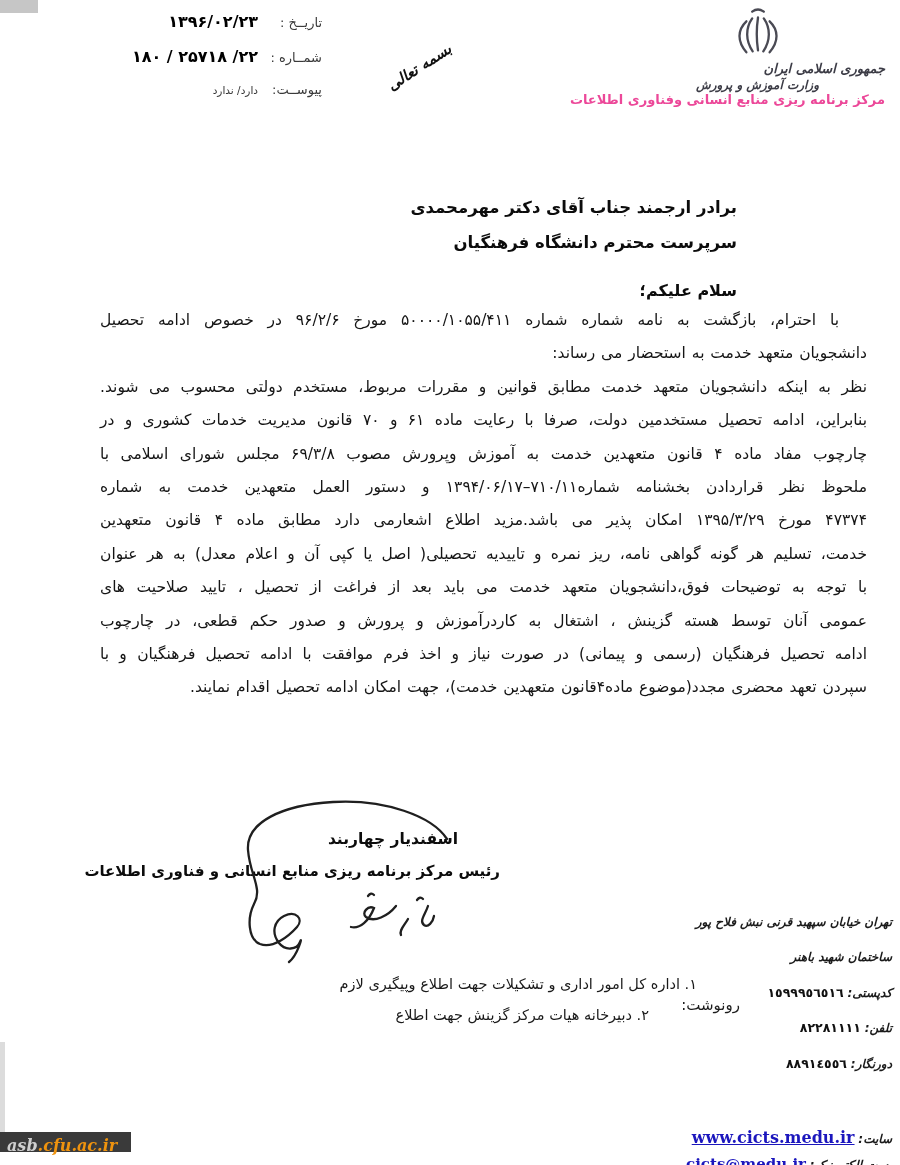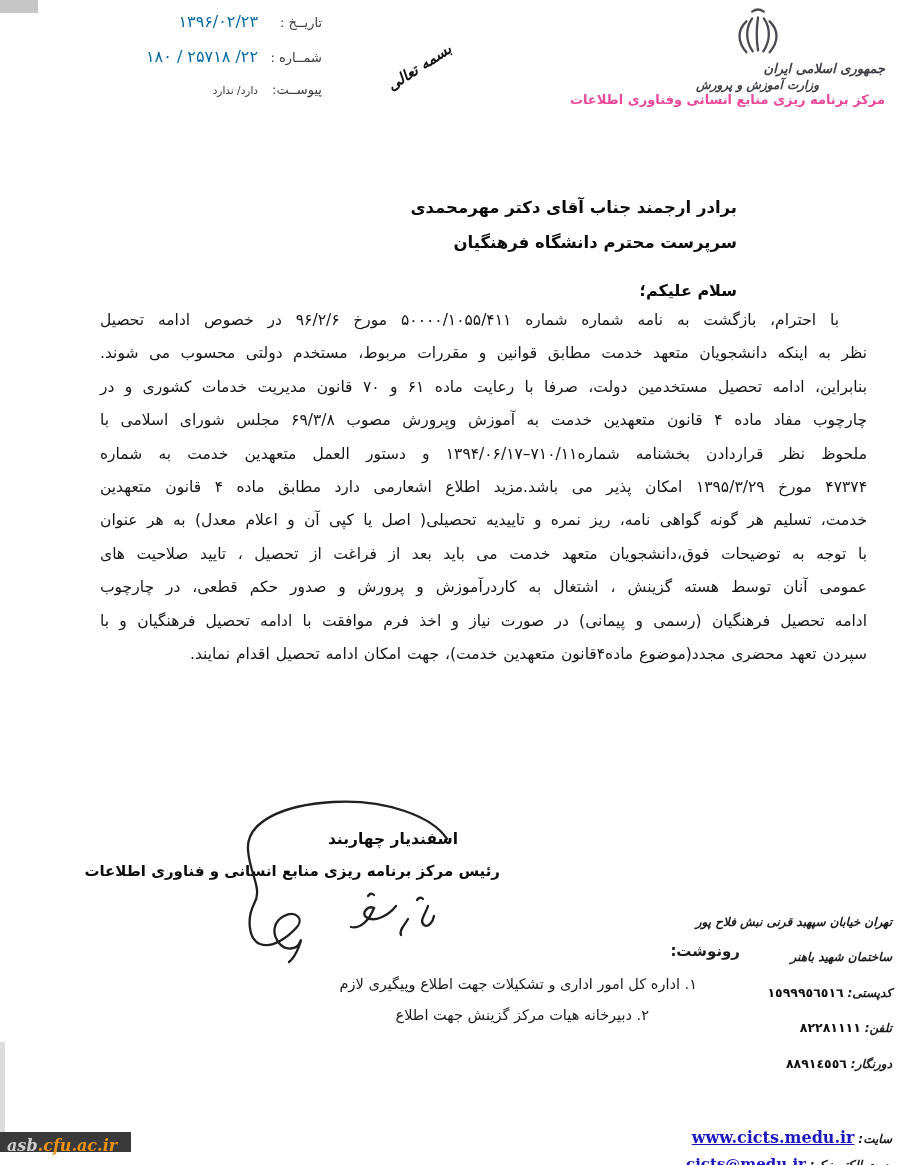--- a/index.html
+++ b/index.html
@@ -9,21 +9,21 @@
     font-family:"DejaVu Sans",sans-serif;color:#1c1c1c;
   }
   
   .corner-tl{position:absolute;left:0;top:0;width:38px;height:13px;background:#c6c6c6;}
   .edge-left{position:absolute;left:0;top:1042px;width:5px;height:91px;background:#dcdcdc;}
 
   
   .hdr-left{position:absolute;right:578px;top:12px;direction:rtl;text-align:right;}
   .meta-row{display:flex;flex-direction:row;align-items:baseline;margin-bottom:16px;}
   .meta-label{font-size:13px;color:#3a3a3a;width:64px;letter-spacing:.5px;}
-  .meta-value{font-weight:normal;font-size:16px;color:#0369a1;white-space:nowrap;}
+  .meta-value{font-weight:bold;font-size:16px;color:#000000;white-space:nowrap;}
   .meta-value.small{font-weight:normal;font-size:10.5px;color:#333;}
 
   
   .besmeh{
     position:absolute;left:383px;top:58px;font-size:15px;font-weight:bold;font-style:italic;
     transform:rotate(-33deg);transform-origin:center;color:#111;white-space:nowrap;
   }
 
   
   .hdr-right{position:absolute;right:15px;top:4px;width:255px;text-align:center;direction:rtl;}
@@ -46,21 +46,21 @@
   .indent{padding-right:28px;}
 
   
   .sig-name{position:absolute;left:318px;top:830px;width:150px;text-align:center;direction:rtl;
     font-weight:bold;font-size:15.5px;color:#0c0c0c;}
   .sig-title{position:absolute;left:178px;top:862px;width:322px;text-align:center;direction:rtl;
     font-weight:bold;font-size:15px;color:#0c0c0c;white-space:nowrap;}
   .sig-svg{position:absolute;left:170px;top:792px;}
 
   
-  .cc-label{position:absolute;right:160px;top:942px;direction:rtl;font-weight:bold;font-size:15px;}
+  .cc-label{position:absolute;right:160px;top:996px;direction:rtl;font-weight:normal;font-size:15px;}
   .cc-item{position:absolute;direction:rtl;font-size:14.5px;color:#1a1a1a;white-space:nowrap;}
   .cc-1{right:203px;top:976px;}
   .cc-2{right:251px;top:1007px;}
 
   
   .f-line{position:absolute;right:8px;direction:rtl;text-align:right;font-size:12px;color:#1a1a1a;white-space:nowrap;}
   .f-label{font-weight:bold;font-style:italic;font-size:12px;color:#1a1a1a;}
   .f-value{font-size:12.5px;font-weight:bold;color:#111;}
   .f-addr1{top:915px;font-style:italic;font-weight:bold;}
   .f-addr2{top:950px;font-style:italic;font-weight:bold;}
@@ -122,20 +122,21 @@
   </div>
 
   <div class="recipient">
     <div>برادر ارجمند جناب آقای دکتر مهرمحمدی</div>
     <div>سرپرست محترم دانشگاه فرهنگیان</div>
   </div>
   <div class="salutation">سلام علیکم؛</div>
 
   <div class="body">
     <div class="bline jline indent">با احترام، بازگشت به نامه شماره شماره ۵۰۰۰۰/۱۰۵۵/۴۱۱ مورخ ۹۶/۲/۶ در خصوص ادامه تحصیل</div>
+    <div class="bline">دانشجویان متعهد خدمت به استحضار می رساند:</div>
     <div class="bline jline">نظر به اینکه دانشجویان متعهد خدمت مطابق قوانین و مقررات مربوط، مستخدم دولتی محسوب می شوند.</div>
     <div class="bline jline">بنابراین، ادامه تحصیل مستخدمین دولت، صرفا با رعایت ماده ۶۱ و ۷۰ قانون مدیریت خدمات کشوری و در</div>
     <div class="bline jline">چارچوب مفاد ماده ۴ قانون متعهدین خدمت به آموزش وپرورش مصوب ۶۹/۳/۸ مجلس شورای اسلامی با</div>
     <div class="bline jline">ملحوظ نظر قراردادن بخشنامه شماره۷۱۰/۱۱–۱۳۹۴/۰۶/۱۷ و دستور العمل متعهدین خدمت به شماره</div>
     <div class="bline jline">۴۷۳۷۴ مورخ ۱۳۹۵/۳/۲۹ امکان پذیر می باشد.مزید اطلاع اشعارمی دارد مطابق ماده ۴ قانون متعهدین</div>
     <div class="bline jline">خدمت، تسلیم هر گونه گواهی نامه، ریز نمره و تاییدیه تحصیلی( اصل یا کپی آن و اعلام معدل) به هر عنوان</div>
     <div class="bline jline">با توجه به توضیحات فوق،دانشجویان متعهد خدمت می باید بعد از فراغت از تحصیل ، تایید صلاحیت های</div>
     <div class="bline jline">عمومی آنان توسط هسته گزینش ، اشتغال به کاردرآموزش و پرورش و صدور حکم قطعی، در چارچوب</div>
     <div class="bline jline">ادامه تحصیل فرهنگیان (رسمی و پیمانی) در صورت نیاز و اخذ فرم موافقت با ادامه تحصیل فرهنگیان و با</div>
     <div class="bline">سپردن تعهد محضری مجدد(موضوع ماده۴قانون متعهدین خدمت)، جهت امکان ادامه تحصیل اقدام نمایند.</div>

